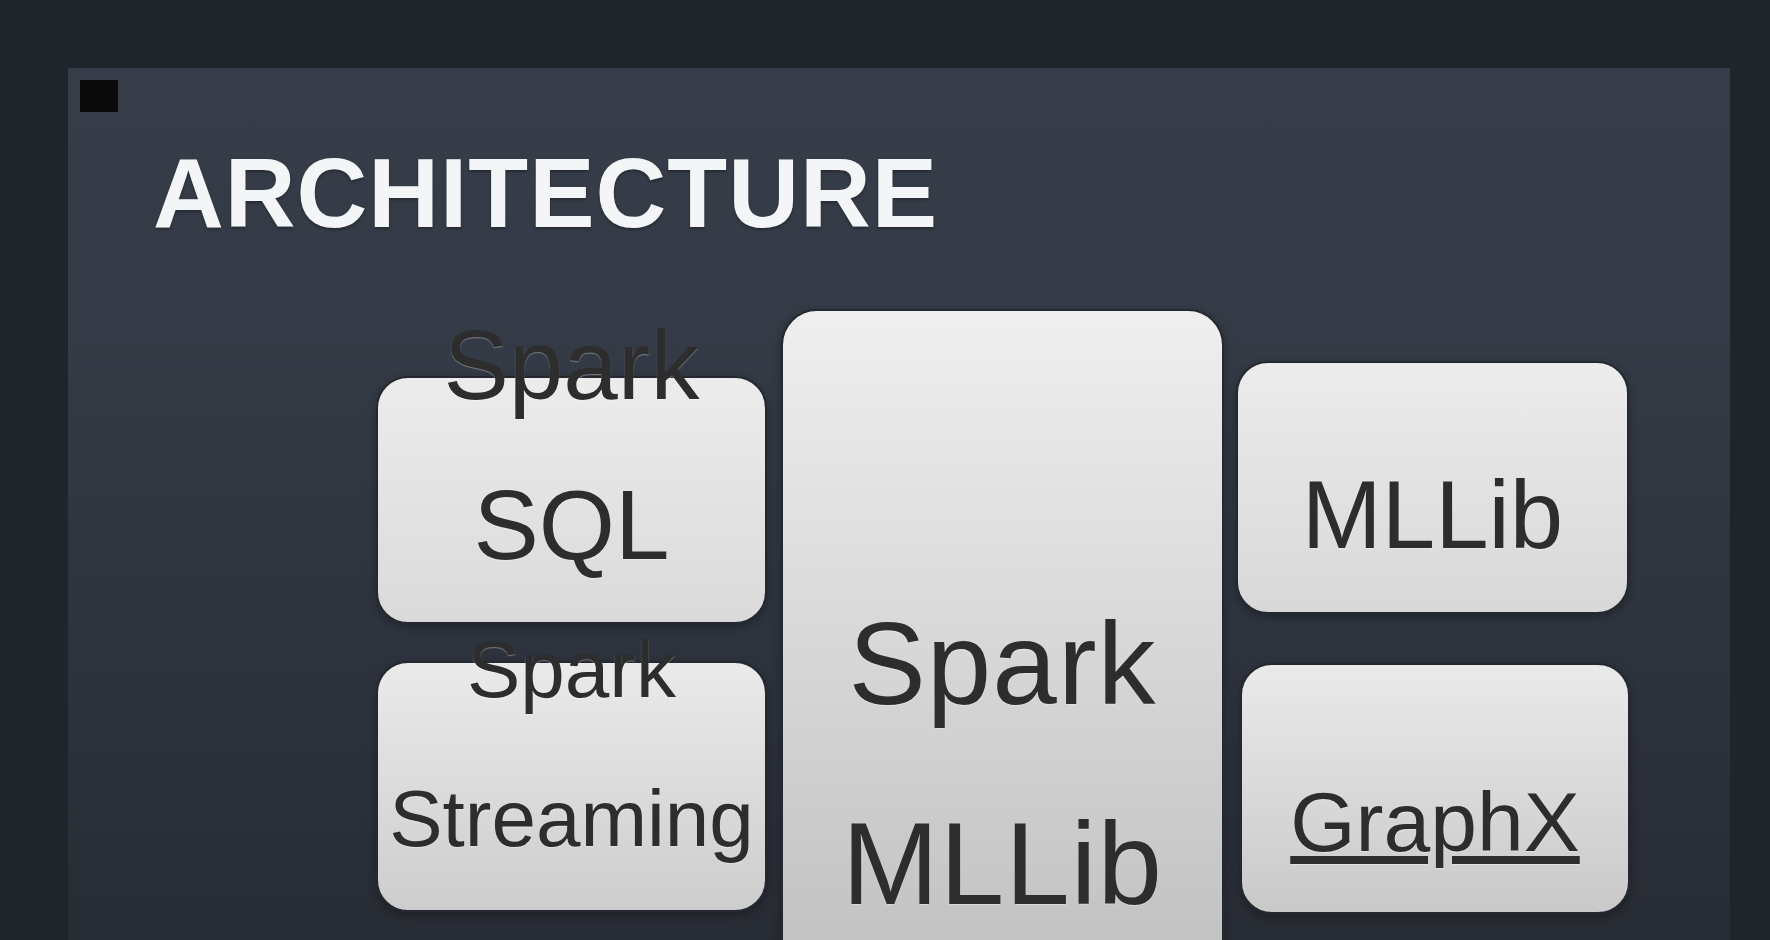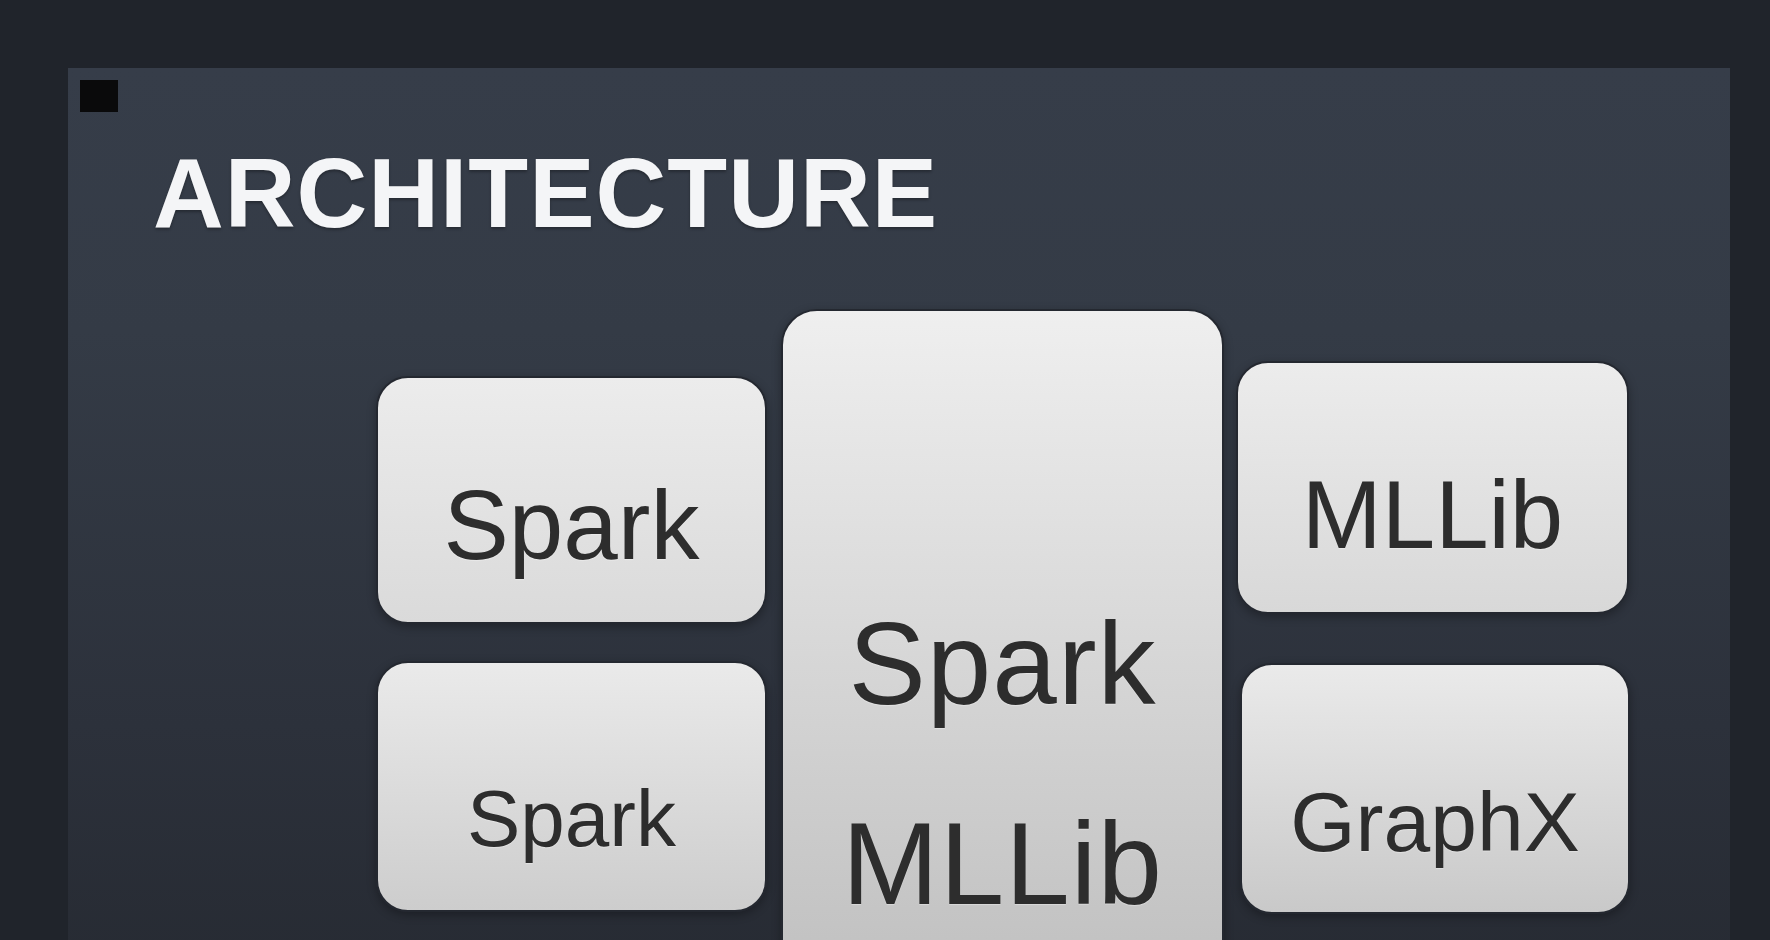--- a/index.html
+++ b/index.html
@@ -96,32 +96,34 @@
 <body>
 
 <div class="slide">
 
   <div class="corner-artifact"></div>
 
   <h1 class="slide-title">ARCHITECTURE</h1>
 
   <div class="box box-spark-sql" style="background: linear-gradient(rgb(236, 236, 236), rgb(218, 218, 218));">
     <span class="line">Spark</span>
+    <span class="line">SQL</span>
   </div>
 
   <div class="box box-spark-streaming" style="background: linear-gradient(rgb(234, 234, 234), rgb(205, 205, 205));">
     <span class="line">Spark</span>
+    <span class="line">Streaming</span>
   </div>
 
   <div class="box box-spark-core" style="background: linear-gradient(rgb(239, 239, 239), rgb(191, 191, 191));">
     <span class="line">Spark</span>
     <span class="line">MLLib</span>
   </div>
 
   <div class="box box-mllib" style="background: linear-gradient(rgb(236, 236, 236), rgb(216, 216, 216));">
     <span class="line">MLLib</span>
   </div>
 
-  <div class="box box-graphx" style="background: linear-gradient(rgb(234, 234, 234), rgb(201, 201, 201));">
+  <div class="box box-graphx" style="background: linear-gradient(rgb(234, 234, 234), rgb(201, 201, 201)); text-decoration: underline;">
     <span class="line">GraphX</span>
   </div>
 
 </div>
 
 </body></html>

